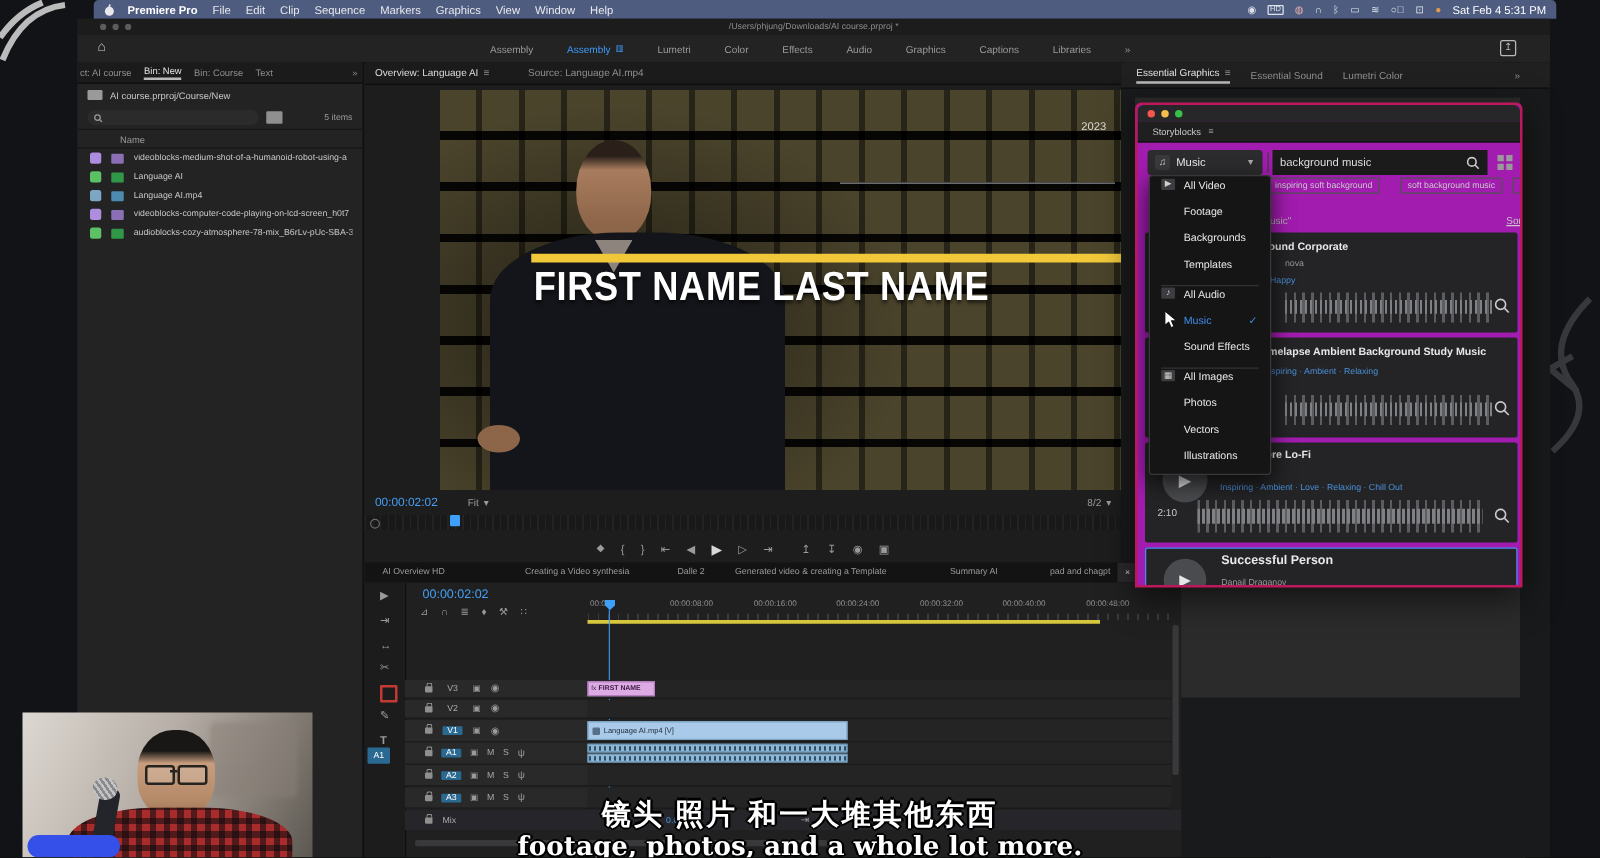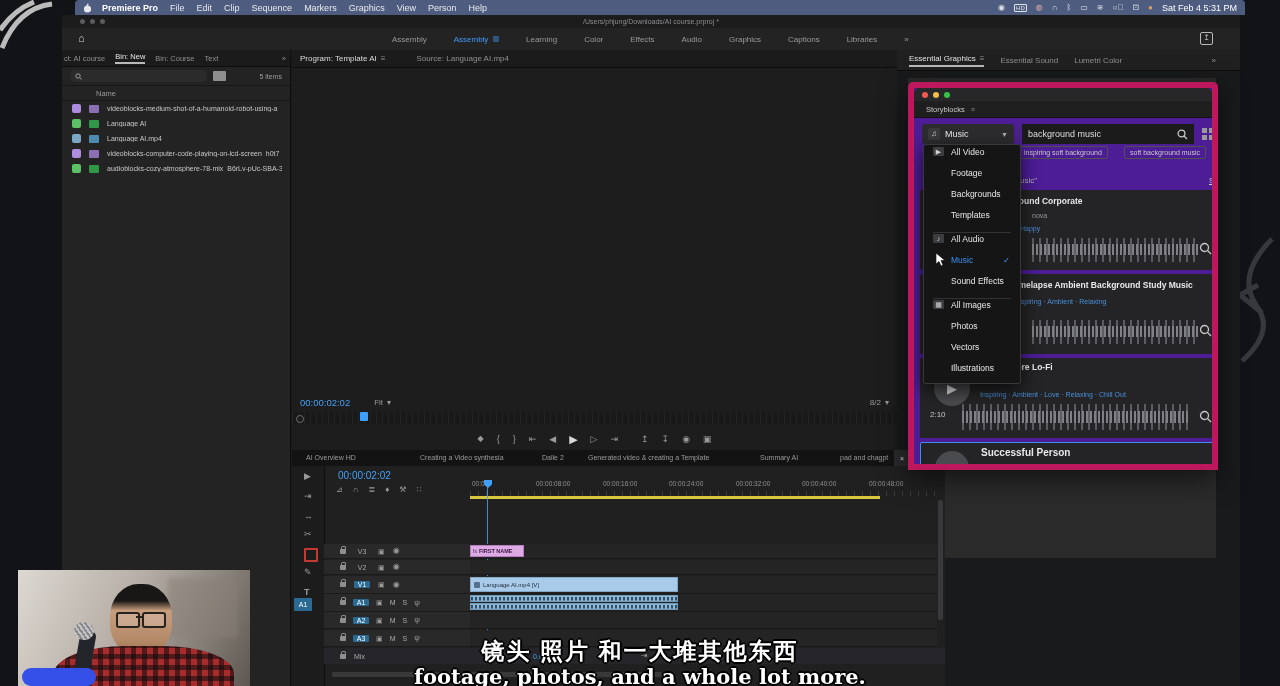--- a/index.html
+++ b/index.html
@@ -48,21 +48,21 @@
         <rect x="4" y="0.5" width="1.4" height="2.4" fill="#e8e8ec" transform="rotate(18 4.5 1.5)"></rect>
       </svg>
     <span class="nw" style="font-size:9px;font-weight:bold;color:#fff;margin-right:12px;">Premiere Pro</span>
     <span class="nw" style="font-size:9px;color:#e9e9ee;margin-right:12px;">File</span>
     <span class="nw" style="font-size:9px;color:#e9e9ee;margin-right:12px;">Edit</span>
     <span class="nw" style="font-size:9px;color:#e9e9ee;margin-right:12px;">Clip</span>
     <span class="nw" style="font-size:9px;color:#e9e9ee;margin-right:12px;">Sequence</span>
     <span class="nw" style="font-size:9px;color:#e9e9ee;margin-right:12px;">Markers</span>
     <span class="nw" style="font-size:9px;color:#e9e9ee;margin-right:12px;">Graphics</span>
     <span class="nw" style="font-size:9px;color:#e9e9ee;margin-right:12px;">View</span>
-    <span class="nw" style="font-size:9px;color:#e9e9ee;margin-right:12px;">Person</span>
+    <span class="nw" style="font-size:9px;color:#e9e9ee;margin-right:12px;">Window</span>
     <span class="nw" style="font-size:9px;color:#e9e9ee;">Help</span>
     <span style="flex:1"></span>
     <span style="font-size:8px;color:#dfe2ea;margin-right:9px;">◉</span>
     <span style="font-size:6px;color:#dfe2ea;border:1px solid #dfe2ea;border-radius:1px;padding:0 1px;margin-right:9px;">HD</span>
     <span style="font-size:8px;color:#e8b0a8;margin-right:9px;">◍</span>
     <span style="font-size:8px;color:#dfe2ea;margin-right:9px;">∩</span>
     <span style="font-size:8px;color:#dfe2ea;margin-right:9px;">ᛒ</span>
     <span style="font-size:8px;color:#dfe2ea;margin-right:9px;">▭</span>
     <span style="font-size:8px;color:#dfe2ea;margin-right:9px;">≋</span>
     <span style="font-size:8px;color:#dfe2ea;margin-right:9px;">○⃘</span>
@@ -79,39 +79,43 @@
   </div>
 
   <div class="p" style="left:62px;top:28px;width:1178px;height:22px;background:#232324;border-bottom:1px solid #0d0d0e;">
     <span class="p" style="left:16px;top:4px;font-size:11px;color:#c9c9ca;">⌂</span>
     <div class="p row" style="left:330px;top:0;height:22px;gap:27px;">
       <span class="tlabel nw" style="font-size:8px;">Assembly</span>
       <span class="nw row" style="font-size:8px;color:#3f9bfa;gap:4px;">
           <span>Assembly</span>
           <span style="color:#3f9bfa;font-size:7px;">▥</span>
         </span>
-      <span class="tlabel nw" style="font-size:8px;">Learning</span>
+      <span class="tlabel nw" style="font-size:8px;">Lumetri</span>
       <span class="tlabel nw" style="font-size:8px;">Color</span>
       <span class="tlabel nw" style="font-size:8px;text-align:right;">Effects</span>
       <span class="tlabel nw" style="font-size:8px;">Audio</span>
       <span class="tlabel nw" style="font-size:8px;">Graphics</span>
       <span class="tlabel nw" style="font-size:8px;">Captions</span>
       <span class="tlabel nw" style="font-size:8px;">Libraries</span>
       <span class="tlabel nw" style="font-size:8px;">»</span>
     </div>
     <span class="p" style="left:1138px;top:4px;width:11px;height:11px;border:1px solid #b9b9ba;border-radius:2px;color:#b9b9ba;font-size:8px;text-align:center;line-height:10px;">↥</span>
   </div>
 
   <div class="p clip" style="left:62px;top:50px;width:228px;height:636px;background:#232324;border-right:1px solid #0d0d0e;">
     <div class="row" style="height:16px;background:#1b1b1c;border-bottom:1px solid #0d0d0e;padding-left:2px;gap:10px;">
       <span class="nw" style="font-size:7.5px;color:#8f8f90;">ct: AI course</span>
       <span class="nw" style="font-size:7.5px;color:#e4e4e5;border-bottom:2px solid #b9b9ba;padding-bottom:1px;">Bin: New</span>
       <span class="nw" style="font-size:7.5px;color:#8f8f90;">Bin: Course</span>
       <span class="nw" style="font-size:7.5px;color:#8f8f90;">Text</span>
       <span class="nw" style="font-size:7.5px;color:#8f8f90;margin-left:auto;margin-right:4px;">»</span>
+    </div>
+    <div class="row" style="height:18px;padding-left:8px;gap:6px;">
+      <span style="width:12px;height:8px;background:#9a9a9b;border-radius:1px;display:inline-block;"></span>
+      <span class="nw" style="font-size:7.5px;color:#c6c6c7;">AI course.prproj/Course/New</span>
     </div>
     <div class="row" style="height:18px;padding:0 8px;gap:6px;">
       <div class="row" style="width:132px;height:12px;background:#2b2b2c;border-radius:6px;padding-left:5px;gap:4px;">
         <svg width="7" height="7">
             <circle cx="3" cy="3" r="2.2" fill="none" stroke="#9a9a9b" stroke-width="1"></circle>
             <line x1="4.6" y1="4.6" x2="6.6" y2="6.6" stroke="#9a9a9b" stroke-width="1"></line>
           </svg>
       </div>
       <span style="width:13px;height:10px;background:#8f8f90;border-radius:1px;"></span>
       <span class="nw" style="font-size:7px;color:#9a9a9b;margin-left:auto;">5 items</span>
@@ -143,26 +147,42 @@
     <div class="row" style="height:15px;padding-left:10px;gap:8px;">
       <span style="width:9px;height:9px;background:#5cc065;border-radius:2px;"></span>
       <span style="width:10px;height:8px;background:#2f9747;border-radius:1px;"></span>
       <span class="nw clip" style="font-size:7px;color:#c8c8c9;width:175px;">audioblocks-cozy-atmosphere-78-mix_B6rLv-pUc-SBA-3</span>
     </div>
   </div>
 
   <div class="p" style="left:292px;top:50px;width:605px;height:400px;background:#1d1d1e;border-right:1px solid #0d0d0e;border-bottom:1px solid #0d0d0e;">
     <div class="row" style="height:17px;background:#1b1b1c;border-bottom:1px solid #0d0d0e;padding-left:8px;gap:14px;">
       <span class="nw row" style="font-size:8px;color:#dcdcdd;gap:4px;">
-          <span>Program: Template AI</span>
+          <span>Overview: Language AI</span>
           <span style="color:#8f8f90;">≡</span>
         </span>
       <span class="nw" style="font-size:8px;color:#8f8f90;margin-left:17px;">Source: Language AI.mp4</span>
     </div>
 
+    <div class="p clip" style="left:60px;top:22px;width:545px;height:320px;background-color:#14130f;
+        background-image:
+          radial-gradient(ellipse 340px 260px at 26% 60%, rgba(0,0,0,0.55), rgba(0,0,0,0) 70%),
+          repeating-linear-gradient(0deg, rgba(122,110,68,0.30) 0 34px, rgba(0,0,0,0.88) 34px 41px),
+          repeating-linear-gradient(90deg, rgba(96,88,56,0.45) 0 29px, rgba(0,0,0,0.82) 29px 34px);">
+      <span class="p nw" style="right:12px;top:24px;font-size:9px;color:#d9d9d9;">2023</span>
+      <div class="p" style="left:320px;top:74px;width:220px;height:1px;background:rgba(255,255,255,0.55);"></div>
+
+      <div class="p" style="left:109px;top:40px;width:60px;height:80px;border-radius:50% 50% 46% 46%;background:linear-gradient(180deg,#2a2019 0 16%, #a87c5e 30%, #8d6549 85%);"></div>
+      <div class="p" style="left:40px;top:114px;width:236px;height:206px;background:#14151a;border-radius:44% 44% 0 0 / 26% 26% 0 0;"></div>
+      <div class="p" style="left:124px;top:120px;width:30px;height:26px;background:#8d857d;clip-path:polygon(0 0,100% 0,50% 100%);"></div>
+      <div class="p" style="left:30px;top:268px;width:34px;height:22px;border-radius:50%;background:#8d6549;"></div>
+
+      <div class="p" style="left:73px;top:131px;width:472px;height:7px;background:#f0c83a;"></div>
+      <div class="p nw" style="left:75px;top:140px;font-size:29px;font-weight:800;color:#fff;letter-spacing:0.5px;transform:scaleY(1.12);transform-origin:top left;text-shadow:0 2px 3px rgba(0,0,0,0.6);">FIRST NAME LAST NAME</div>
+    </div>
 
     <div class="p row" style="left:0;top:342px;width:605px;height:20px;padding:0 8px;box-sizing:border-box;">
       <span class="nw" style="font-size:9.5px;color:#44a0f6;">00:00:02:02</span>
       <span class="nw row" style="font-size:8px;color:#9a9a9b;margin-left:24px;gap:4px;">
           <span>Fit</span>
           <span>▾</span>
         </span>
       <span class="nw row" style="font-size:8px;color:#9a9a9b;margin-left:auto;gap:4px;">
           <span>8/2</span>
           <span>▾</span>
@@ -321,21 +341,21 @@
       <span class="lockic"></span>
       <span style="font-size:7px;color:#aaa;">Mix</span>
       <span style="font-size:7px;color:#44a0f6;margin-left:160px;">0.0</span>
       <span class="icn" style="font-size:8px;margin-left:90px;">⇥</span>
     </div>
 
     <div class="p" style="left:646px;top:50px;width:5px;height:120px;background:#39393b;border-radius:2px;"></div>
     <div class="p" style="left:40px;top:222px;width:330px;height:5px;background:#39393b;border-radius:2px;"></div>
   </div>
 
-  <div class="p clip" style="left:908px;top:82px;width:310px;height:388px;background:#4c1d95;border:6px solid #be185d;border-radius:5px 5px 0 0;box-shadow:0 8px 28px rgba(0,0,0,0.6);box-sizing:border-box;">
+  <div class="p clip" style="left:908px;top:82px;width:310px;height:388px;background:#a21caf;border:2px solid #be185d;border-radius:5px 5px 0 0;box-shadow:0 8px 28px rgba(0,0,0,0.6);box-sizing:border-box;">
 
     <div class="row" style="height:13px;background:#27272a;border-radius:5px 5px 0 0;padding-left:8px;gap:5px;">
       <span class="dot" style="width:6px;height:6px;background:#f5574f;"></span>
       <span class="dot" style="width:6px;height:6px;background:#f5bd4c;"></span>
       <span class="dot" style="width:6px;height:6px;background:#38c149;"></span>
     </div>
     <div class="row" style="height:16px;background:#1f1f20;padding-left:12px;gap:6px;border-bottom:1px solid #111;">
       <span class="nw" style="font-size:7.5px;color:#c8c8c9;">Storyblocks</span>
       <span style="font-size:7px;color:#8f8f90;">≡</span>
     </div>

